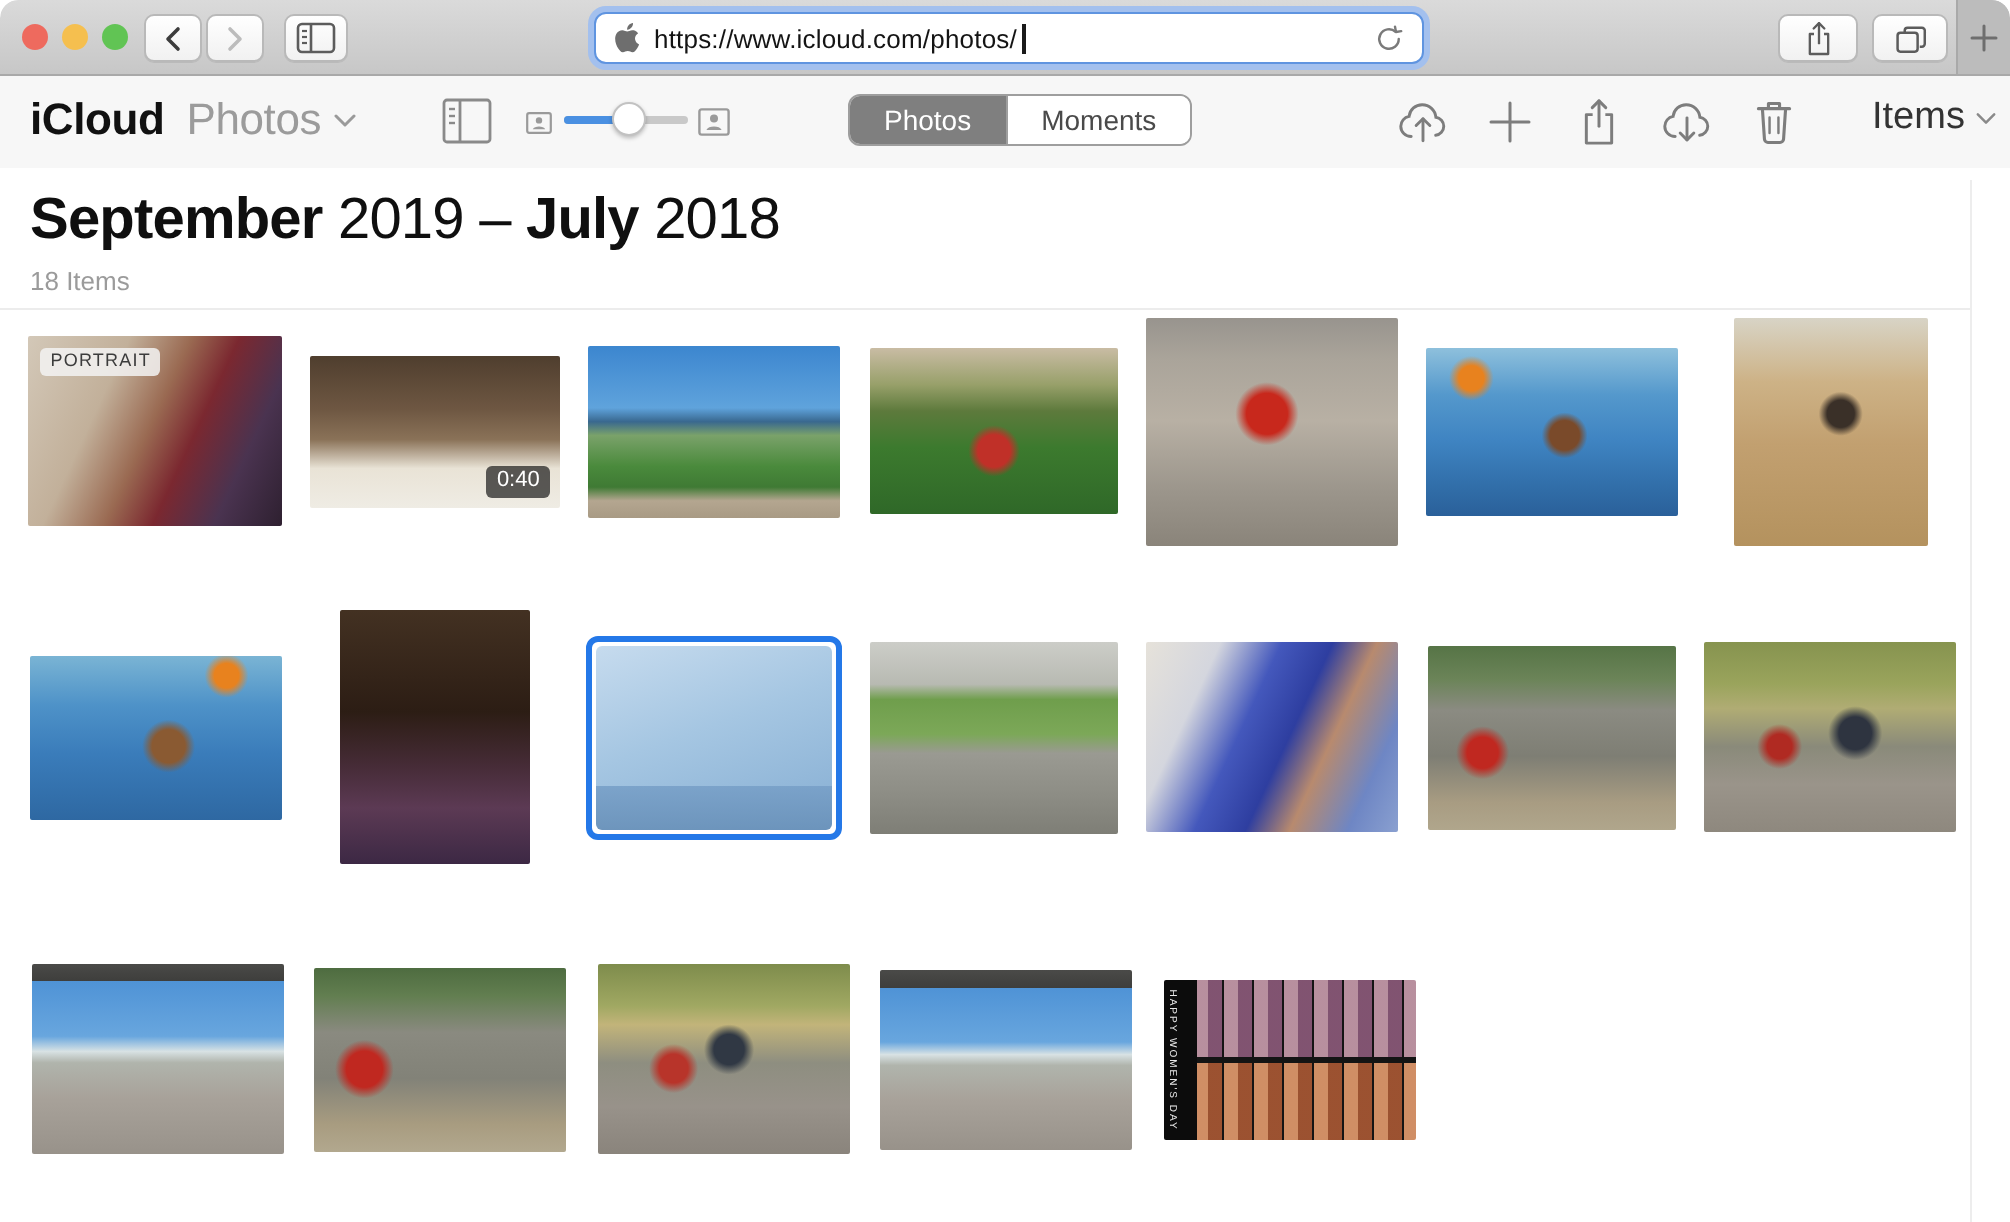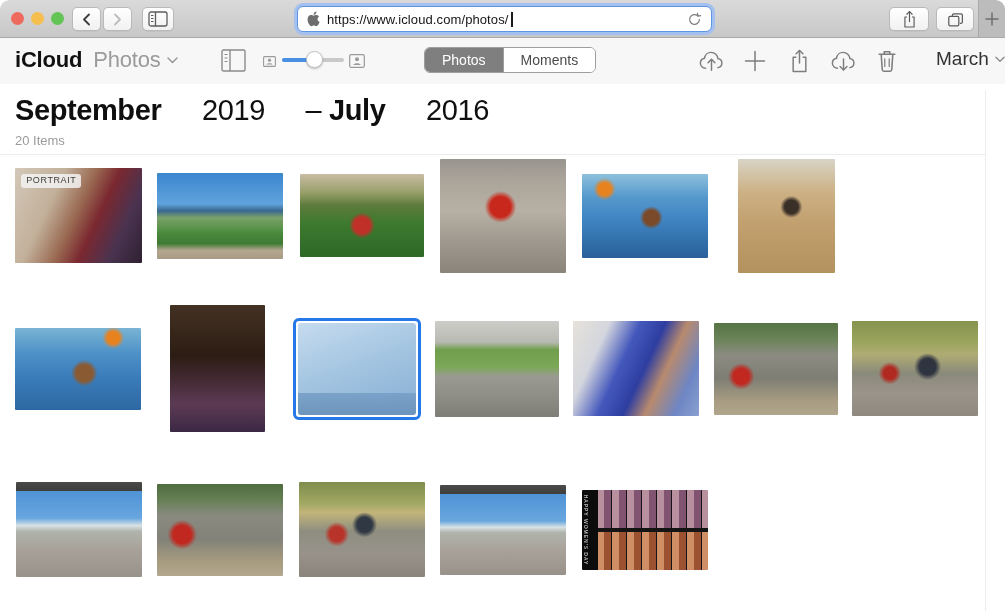--- a/index.html
+++ b/index.html
@@ -40,21 +40,21 @@
   .seg.selected{background:#7f7f7f;color:#fff;}
   .seg + .seg{border-left:1px solid #9e9e9e;}
   .action-icons{position:absolute;left:697px;top:8px;display:flex;gap:16px;align-items:center;height:30px;}
   .action-icons > div{width:28px;display:flex;justify-content:center;align-items:center;}
   .user-menu{position:absolute;left:936px;top:10px;display:flex;align-items:center;gap:6px;font-size:19px;color:#333;}
 
   
   .content{position:absolute;top:84px;left:0;right:0;bottom:0;background:#fff;}
   .heading{position:absolute;left:15px;top:10px;font-size:29px;color:#0f0f0f;letter-spacing:-0.4px;}
   .heading .b{font-weight:700;}
-  .heading .r{font-weight:400;margin-left:33px;}
+  .heading .r{font-weight:400;}
   .item-count{position:absolute;left:15px;top:49px;font-size:13px;color:#9b9b9b;}
   .header-divider{position:absolute;left:0;right:20px;top:70px;height:1px;background:#ececec;}
   .scroll-line{position:absolute;right:19px;top:6px;bottom:0;width:1px;background:#ededed;}
 
   .photo-grid{position:absolute;top:71px;left:8px;right:20px;}
   .grid-row{display:flex;align-items:center;}
   .grid-cell{width:141.5px;display:flex;align-items:center;justify-content:center;position:relative;}
   .photo-frame{position:relative;display:flex;}
   .photo-frame.selected{border:3px solid #2478e8;border-radius:6px;padding:2px;background:#fff;}
   .photo-img{position:relative;border-radius:1px;}
@@ -202,49 +202,56 @@
         <svg width="20" height="24" viewBox="0 0 18 21">
           <path d="M2 4.5h14" stroke="#7d7d7d" stroke-width="1.4" stroke-linecap="round"></path>
           <path d="M6.5 4.2V2.2h5v2" fill="none" stroke="#7d7d7d" stroke-width="1.4" stroke-linejoin="round"></path>
           <path d="M3.8 4.8l.9 13.4a1.6 1.6 0 0 0 1.6 1.5h5.4a1.6 1.6 0 0 0 1.6-1.5l.9-13.4" fill="none" stroke="#7d7d7d" stroke-width="1.4" stroke-linejoin="round"></path>
           <path d="M7 8.5v7M11 8.5v7" stroke="#7d7d7d" stroke-width="1.1" stroke-linecap="round"></path>
         </svg>
       </div>
     </div>
 
     <div class="user-menu">
-      <span>March</span>
+      <span>Items</span>
       <svg width="10" height="7" viewBox="0 0 11 7">
           <polyline points="1,1 5.5,5.5 10,1" fill="none" stroke="#8a8a8a" stroke-width="1.4" stroke-linecap="round" stroke-linejoin="round"></polyline>
         </svg>
     </div>
   </div>
 
   <div class="content">
     <div class="heading">
       <span class="b">September</span>
       <span class="r">2019</span>
       <span class="r">–</span>
       <span class="b">July</span>
-      <span class="r">2016</span>
-    </div>
-    <div class="item-count">20 Items</div>
+      <span class="r">2018</span>
+    </div>
+    <div class="item-count">18 Items</div>
     <div class="header-divider"></div>
     <div class="scroll-line"></div>
     <div class="photo-grid">
         <div class="grid-row" style="height: 117px; margin-top: 2px; text-align: center;">
           <div class="grid-cell">
             <div class="photo-frame">
               <div class="photo-img" style="width: 127px; height: 95px; background: linear-gradient(115deg, rgb(211, 200, 184) 0%, rgb(194, 176, 154) 30%, rgb(154, 106, 82) 48%, rgb(123, 40, 48) 62%, rgb(74, 51, 80) 80%, rgb(46, 32, 48) 100%);">
                 <span class="badge-portrait">PORTRAIT</span>
               </div>
             </div>
           </div>
           <div class="grid-cell">
             <div class="photo-frame">
+              <div class="photo-img" style="width: 125px; height: 76px; background: linear-gradient(rgb(79, 62, 46) 0%, rgb(110, 87, 66) 35%, rgb(138, 114, 88) 55%, rgb(233, 227, 214) 74%, rgb(239, 236, 228) 100%);">
+                <span class="badge-duration">0:40</span>
+              </div>
+            </div>
+          </div>
+          <div class="grid-cell">
+            <div class="photo-frame">
               <div class="photo-img" style="width: 126px; height: 86px; background: linear-gradient(rgb(60, 134, 207) 0%, rgb(95, 163, 220) 36%, rgb(57, 104, 143) 44%, rgb(122, 162, 106) 52%, rgb(74, 138, 60) 70%, rgb(63, 122, 52) 82%, rgb(180, 166, 144) 90%, rgb(168, 154, 132) 100%);"></div>
             </div>
           </div>
           <div class="grid-cell">
             <div class="photo-frame">
               <div class="photo-img" style="width: 124px; height: 83px; background: radial-gradient(circle at 50% 62%, rgb(192, 48, 40) 0px, rgb(192, 48, 40) 10%, rgba(192, 48, 40, 0) 16%), linear-gradient(rgb(201, 188, 164) 0%, rgb(152, 160, 106) 22%, rgb(93, 122, 60) 38%, rgb(60, 122, 46) 60%, rgb(47, 104, 40) 100%);"></div>
             </div>
           </div>
           <div class="grid-cell">
             <div class="photo-frame">

